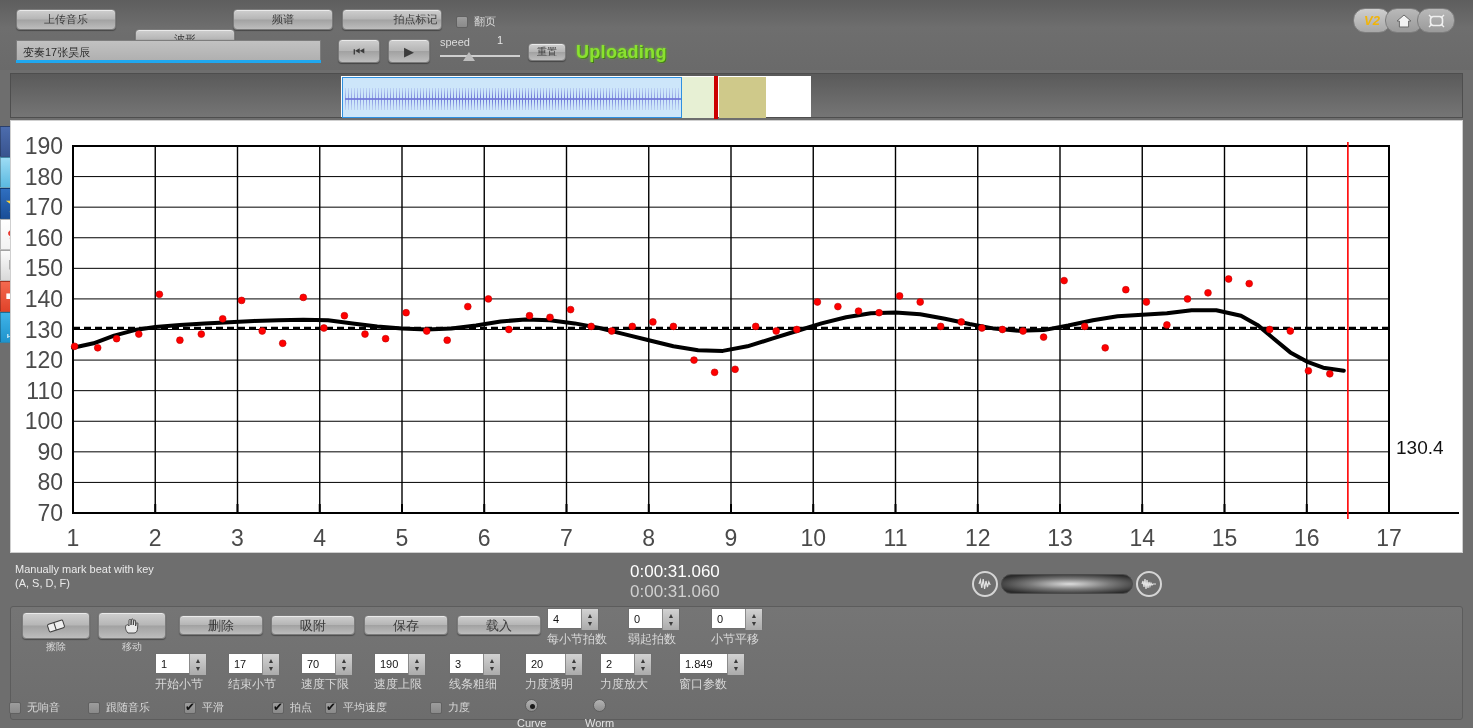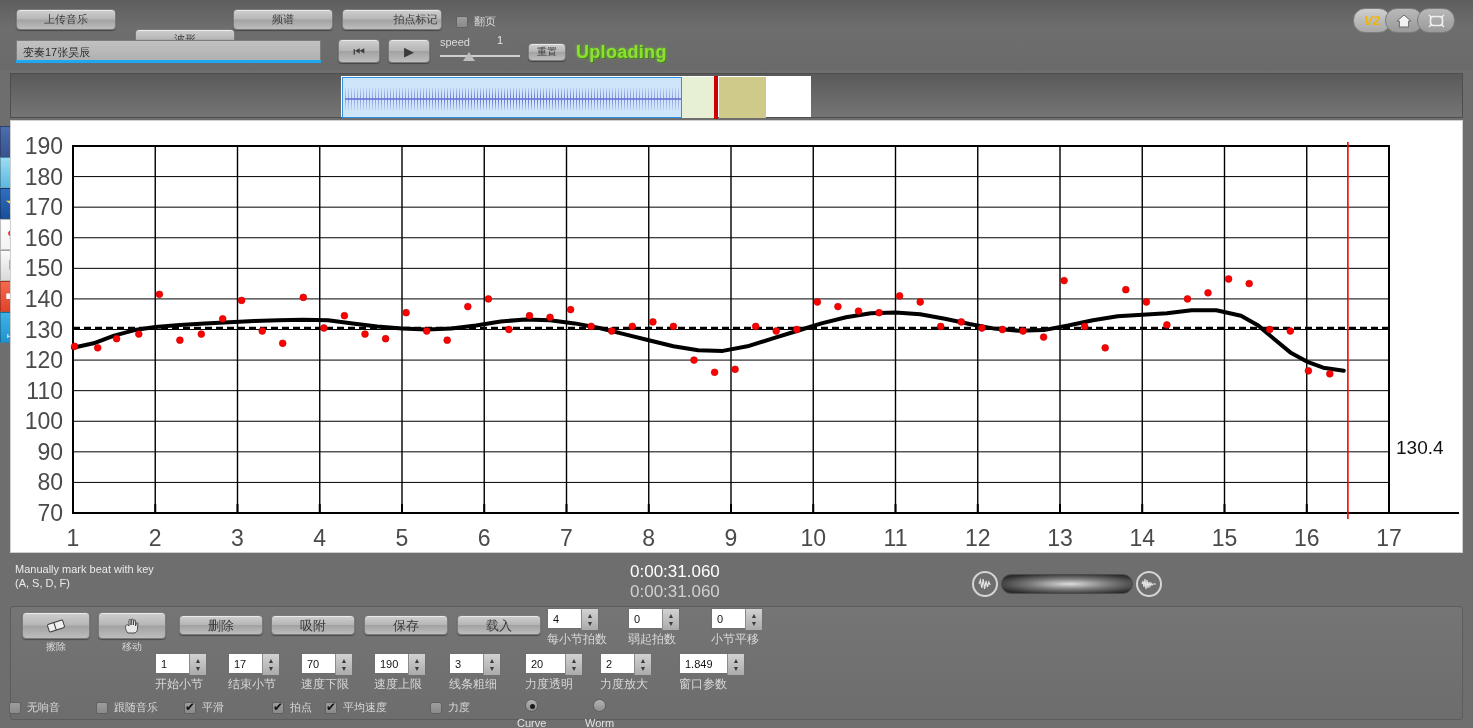--- a/index.html
+++ b/index.html
@@ -190,21 +190,21 @@
   #s-start { left: 155px; top: 653px; width: 52px; }
   #s-end   { left: 228px; top: 653px; width: 52px; }
   #s-lo    { left: 301px; top: 653px; width: 52px; }
   #s-hi    { left: 374px; top: 653px; width: 52px; }
   #s-lw    { left: 449px; top: 653px; width: 52px; }
   #s-dyn   { left: 525px; top: 653px; width: 58px; }
   #s-amp   { left: 600px; top: 653px; width: 52px; }
   #s-win   { left: 679px; top: 653px; width: 66px; }
 
   .bchk { position: absolute; top: 700px; }
-  #bc0 { left: 9px; } #bc1 { left: 96px; } #bc2 { left: 184px; }
+  #bc0 { left: 9px; } #bc1 { left: 88px; } #bc2 { left: 184px; }
   #bc3 { left: 272px; } #bc4 { left: 325px; } #bc5 { left: 430px; }
   .rad { position: absolute; display: flex; align-items: center; gap: 5px; color: #e4e4e4; font-size: 11px; top: 699px; flex-direction: column; }
   .radio {
     width: 13px; height: 13px; border-radius: 50%;
     background: linear-gradient(#b3b3b3,#8f8f8f); border: 1px solid #5e5e5e; position: relative; cursor: pointer;
   }
   .radio.on::after { content: ""; position: absolute; left: 3.5px; top: 3.5px; width: 5px; height: 5px;
     border-radius: 50%; background: #1a1a1a; }
   #r-curve { left: 517px; } #r-worm { left: 585px; }
 </style>

